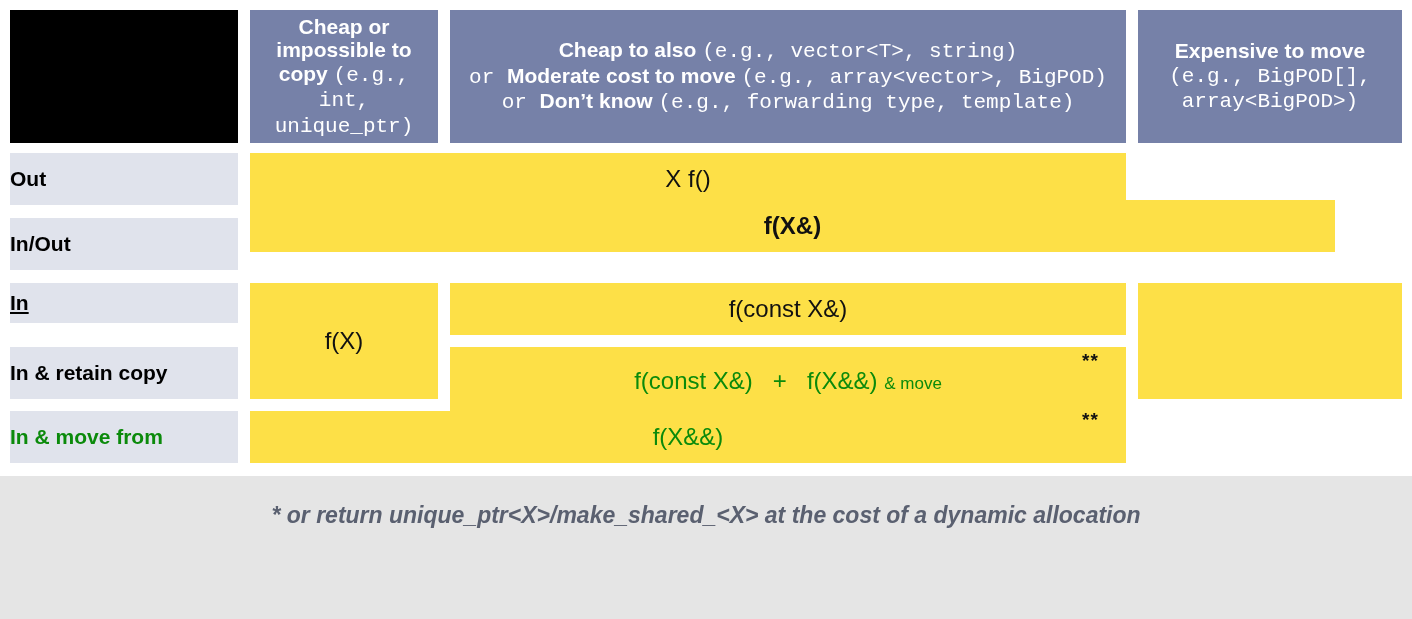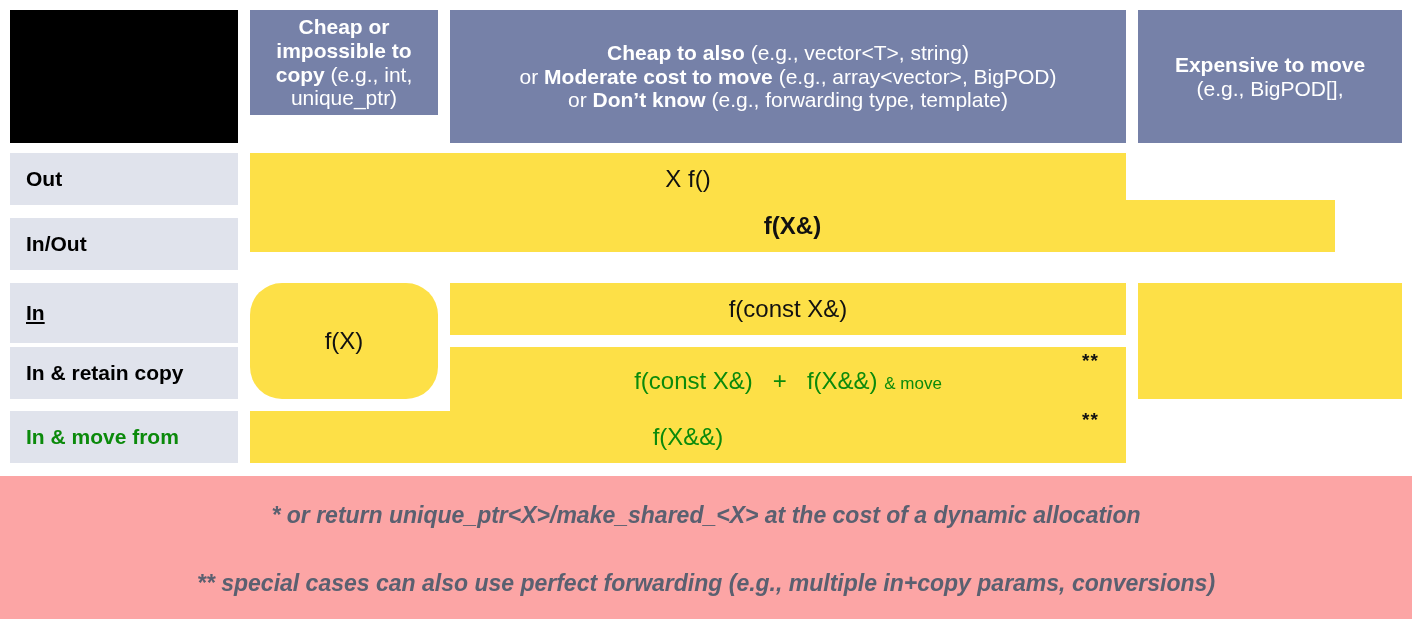--- a/index.html
+++ b/index.html
@@ -32,30 +32,30 @@
     text-align: center;
     line-height: 1.12;
   }
   .hdr {
     background: #7681A8;
     color: #FFFFFF;
     font-size: 21px;
     padding: 4px 8px;
   }
   .hdr b { font-weight: bold; }
-  .hdr .reg { font-weight: normal; }
+  .hdr .reg { font-weight: normal; font-family: Liberation Mono, monospace; }
 
   .rowlabel {
     background: #E0E3EC;
     color: #000000;
     font-weight: bold;
     font-size: 21px;
     justify-content: flex-start;
     text-align: right;
-    padding-left: 16px;
+    padding-left: 0;
   }
   .rowlabel.green { color: #0B8A0B; }
 
   .body-cell {
     background: #fde047;
     color: #111111;
     font-size: 24px;
     font-weight: normal;
   }
   .body-cell.green { color: #0B8A0B; }
@@ -71,21 +71,21 @@
     color: #111111;
     letter-spacing: 1px;
   }
 
   .footnotes {
     position: absolute;
     left: 0;
     top: 476px;
     width: 1412px;
     height: 143px;
-    background: #fca5a5;
+    background: #e5e5e5;
   }
   .fn {
     position: absolute;
     width: 100%;
     text-align: center;
     font-style: italic;
     font-weight: bold;
     font-size: 23px;
     color: #5A6070;
     font-family: "Liberation Sans", sans-serif;
@@ -105,21 +105,21 @@
 </style>
 </head>
 <body>
 
 <div id="page">
 
   <div class="white-bg"></div>
 
   <div class="cell corner-black" style="left:10px; top:10px; width:228px; height:133px;"></div>
 
-  <div class="cell hdr" style="left:250px; top:10px; width:188px; height:105px;">
+  <div class="cell hdr" style="left:250px; top:10px; width:188px; height:133px;">
     <span>
       <b>Cheap or impossible to copy</b>
       <span class="reg">(e.g., int, unique_ptr)</span>
     </span>
   </div>
 
   <div class="cell hdr" style="left:450px; top:10px; width:676px; height:133px;">
     <span>
       <b>Cheap to also</b>
       <span class="reg">(e.g., vector&lt;T&gt;, string)</span><br>
@@ -127,52 +127,53 @@
       <span class="reg">(e.g., array&lt;vector&gt;, BigPOD)</span><br>
       <span class="reg">or </span><b>Don’t know</b>
       <span class="reg">(e.g., forwarding type, template)</span>
     </span>
   </div>
 
   <div class="cell hdr" style="left:1138px; top:10px; width:264px; height:133px;">
     <span>
       <b>Expensive to move</b><br>
       <span class="reg">(e.g., BigPOD[],</span><br>
+      <span class="reg">array&lt;BigPOD&gt;)</span>
     </span>
   </div>
 
   <div class="cell rowlabel" style="left:10px; top:153px; width:228px; height:52px;">
     <span>Out</span>
   </div>
 
   <div class="cell rowlabel" style="left:10px; top:218px; width:228px; height:52px;">
     <span>In/Out</span>
   </div>
 
-  <div class="cell rowlabel" style="left:10px; top:283px; width:228px; height:60px;text-decoration:underline;">
+  <div class="cell rowlabel" style="left:10px; top:283px; width:228px; height:40px;text-decoration:underline;">
     <span>In</span>
   </div>
 
   <div class="cell rowlabel" style="left:10px; top:347px; width:228px; height:52px;">
     <span>In &amp; retain copy</span>
   </div>
 
   <div class="cell rowlabel green" style="left:10px; top:411px; width:228px; height:52px;">
     <span>In &amp; move from</span>
   </div>
 
   <div class="cell body-cell" style="left:250px; top:153px; width:876px; height:52px;">
     <span>X f()</span>
   </div>
 
   <div class="cell body-cell" style="left:250px; top:200px; width:1085px; height:52px;font-weight:bold;">
     <span>f(X&amp;)</span>
   </div>
 
-  <div class="cell body-cell" style="left:250px; top:283px; width:188px; height:116px;border-radius:32px;">
+  <div class="cell body-cell" style="left:250px; top:283px; width:188px; height:116px;">
     <span>f(X)</span>
   </div>
 
   <div class="cell body-cell" style="left:450px; top:283px; width:676px; height:52px;">
     <span>f(const X&amp;)</span>
   </div>
 
   <div class="cell body-cell green" style="left:450px; top:347px; width:676px; height:69px;">
     <span>
       <span>f(const X&amp;)</span>
@@ -185,16 +186,15 @@
 
   <div class="cell body-cell green" style="left:250px; top:411px; width:876px; height:52px;">
     <span>f(X&amp;&amp;)</span>
   </div>
   <div class="star" style="left:1082px; top:409px;">**</div>
 
   <div class="cell body-cell" style="left:1138px; top:283px; width:264px; height:116px;"></div>
 
   <div class="footnotes">
     <div class="fn fn1">* or return unique_ptr&lt;X&gt;/make_shared_&lt;X&gt; at the cost of a dynamic allocation</div>
-    <div class="fn fn2">** special cases can also use perfect forwarding (e.g., multiple in+copy params, conversions)</div>
   </div>
 
 </div>
 
 </body></html>

